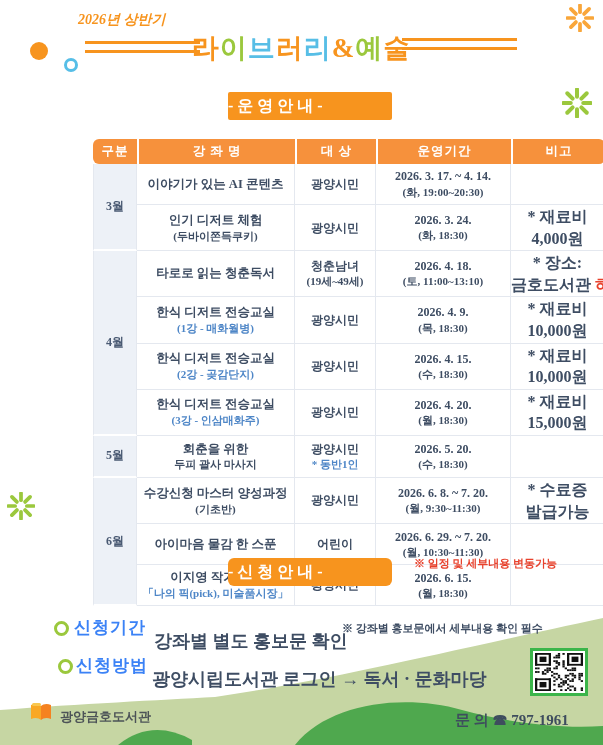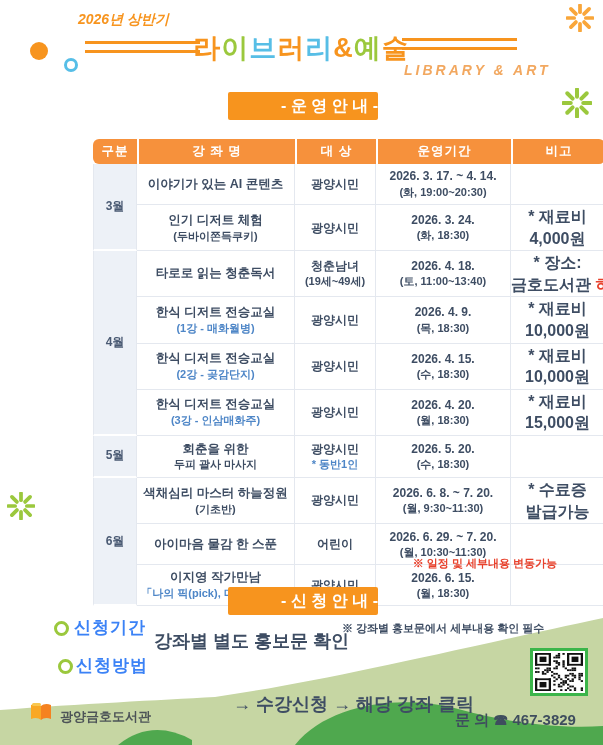--- a/index.html
+++ b/index.html
@@ -1,30 +1,30 @@
 <!DOCTYPE html>
 <html><head>
 <meta charset="utf-8">
 <style>
   html,body{margin:0;padding:0;background:#fff;}
   .page{position:relative;width:603px;height:745px;background:#ffffff;overflow:hidden;
-        font-family:Liberation Sans, sans-serif;color:#3E4D63;}
+        font-family:Liberation Serif, serif;color:#3E4D63;}
 
   
   .subtitle{position:absolute;left:78px;top:11px;color:#F7941E;font-style:italic;font-weight:bold;font-size:14px;}
   .title{position:absolute;left:0;right:0;top:30px;text-align:center;font-size:27px;font-weight:bold;letter-spacing:1px;}
   .hlines{position:absolute;width:115px;height:6px;border-top:3px solid #F7941E;border-bottom:3px solid #F7941E;}
   .hl-left{left:85px;top:41px;}
   .hl-right{left:402px;top:38px;}
   .english{position:absolute;left:404px;top:62px;color:#F2A860;font-weight:bold;font-style:italic;
            letter-spacing:3px;font-size:14px;}
-  .section-box{position:absolute;left:228px;width:150px;height:28px;background:#F7941E;color:#fff;
-               font-weight:bold;font-size:16px;line-height:28px;text-align:right;border-radius:2px;}
+  .section-box{position:absolute;left:228px;width:164px;height:28px;background:#F7941E;color:#fff;
+               font-weight:bold;font-size:16px;line-height:28px;text-align:left;border-radius:2px;}
   #op-box{top:92px;}
-  #apply-box{top:587px;}
+  #apply-box{top:558px;border-radius:6px;}
 
   
   .ast{position:absolute;}
   .dot{position:absolute;border-radius:50%;background:#F7941E;}
   .ring{position:absolute;border-radius:50%;background:transparent;}
 
   
   table.prog{position:absolute;left:45px;top:139px;width:512px;border-collapse:separate;border-spacing:0;table-layout:fixed;padding-left:48px;}
   table.prog th{background:#F6913C;color:#fff;font-size:12.5px;font-weight:bold;height:25px;
                 border-left:2px solid #fff;letter-spacing:1px;padding:0;}
@@ -82,21 +82,20 @@
   <svg class="footer-svg" viewBox="0 0 603 145">
     <path d="M0,110 C80,104 160,100 215,97 C330,80 430,55 603,18 L603,145 L0,145 Z" fill="#C6D6A3"></path>
     <path d="M118,145 Q152,118 192,140 L192,145 Z" fill="#4FA84E"></path>
     <path d="M295,145 C330,102 405,94 462,110 C505,122 558,129 603,126 L603,145 L295,145 Z" fill="#4FA84E"></path>
   </svg>
 
   <div class="subtitle">2026년 상반기</div>
   <div class="hlines hl-left"></div>
   <div class="hlines hl-right"></div>
   <div class="title"><span style="color: rgb(247, 148, 30);">라</span><span style="color: rgb(155, 200, 61);">이</span><span style="color: rgb(87, 190, 230);">브</span><span style="color: rgb(247, 148, 30);">러</span><span style="color: rgb(87, 190, 230);">리</span><span style="color: rgb(247, 148, 30);">&amp;</span><span style="color: rgb(155, 200, 61);">예</span><span style="color: rgb(247, 148, 30);">술</span></div>
-  <div class="english">LIBRARY &amp; ART</div>
 
   <svg class="ast" style="left:566px;top:4px" width="28" height="28" viewBox="0 0 24 24">
       <use href="#ast8" stroke="#F9A63A"></use>
     </svg>
   <svg class="ast" style="left:562px;top:88px" width="30" height="30" viewBox="0 0 24 24">
       <use href="#ast8" stroke="#9BC83D"></use>
     </svg>
   <svg class="ast" style="left:548px;top:204px" width="21" height="21" viewBox="0 0 24 24">
       <use href="#ast8" stroke="#F7941E"></use>
     </svg>
@@ -164,21 +163,21 @@
           <td rowspan="4" class="month">4월</td>
           <td class="c-name">
             <div class="line"><span class="seg">타로로 읽는 청춘독서</span></div>
           </td>
           <td class="c-target">
             <div class="line"><span class="seg">청춘남녀</span></div>
             <div class="line"><span class="seg">(19세~49세)</span></div>
           </td>
           <td class="c-period">
             <div class="line"><span class="seg">2026. 4. 18.</span></div>
-            <div class="line"><span class="seg">(토, 11:00~13:40)</span></div>
+            <div class="line"><span class="seg">(토, 11:00~13:10)</span></div>
           </td>
           <td class="c-note">
             <div class="line"><span class="seg">* 장소:</span></div>
             <div class="line"><span class="seg">금호도서관 </span><span class="seg red">하늘정원</span></div>
           </td>
         </tr>
         <tr>
           <td class="c-name">
             <div class="line"><span class="seg">한식 디저트 전승교실</span></div>
             <div class="line"><span class="seg blue">(1강 - 매화월병)</span></div>
@@ -241,21 +240,21 @@
           </td>
           <td class="c-period">
             <div class="line"><span class="seg">2026. 5. 20.</span></div>
             <div class="line"><span class="seg">(수, 18:30)</span></div>
           </td>
           <td class="c-note"></td>
         </tr>
         <tr>
           <td rowspan="3" class="month">6월</td>
           <td class="c-name">
-            <div class="line"><span class="seg">색채심리 마스터 하늘정원</span></div>
+            <div class="line"><span class="seg">수강신청 마스터 양성과정</span></div>
             <div class="line"><span class="seg">(기초반)</span></div>
           </td>
           <td class="c-target">
             <div class="line"><span class="seg">광양시민</span></div>
           </td>
           <td class="c-period">
             <div class="line"><span class="seg">2026. 6. 8. ~ 7. 20.</span></div>
             <div class="line"><span class="seg">(월, 9:30~11:30)</span></div>
           </td>
           <td class="c-note">
@@ -296,32 +295,32 @@
 
   <div class="section-box" id="apply-box">- 신 청 안 내 -</div>
 
   <span class="bullet" style="left:54px;top:621px"></span>
   <div class="ap-label" style="left:74px;top:616px">신청기간</div>
   <div class="ap-text" style="left:154px;top:613px">강좌별 별도 홍보문 확인</div>
   <div class="ap-note" style="left:342px;top:621px">※ 강좌별 홍보문에서 세부내용 확인 필수</div>
 
   <span class="bullet" style="left:58px;top:659px"></span>
   <div class="ap-label" style="left:76px;top:654px">신청방법</div>
-  <div class="ap-text" style="left:233px;top:676px">→ 수강신청 → 해당 강좌 클릭</div>
+  <div class="ap-text" style="left:152px;top:651px">광양시립도서관 로그인 → 독서 · 문화마당</div>
 
   <svg class="book-icon" width="26" height="22" viewBox="0 0 26 22">
     <path d="M3,3 C7,1 11,2 13,4 L13,18 C11,16 7,15 3,17 Z" fill="#F9A825"></path>
     <path d="M23,3 C19,1 15,2 13,4 L13,18 C15,16 19,15 23,17 Z" fill="#F58220"></path>
     <rect x="4" y="1" width="9" height="3" rx="1.5" fill="#F9C74F"></rect>
   </svg>
   <div class="lib-name">광양금호도서관</div>
   <div class="contact">
     <span>문 의</span>
     <span>☎</span>
-    <span>467-3829</span>
+    <span>797-1961</span>
   </div>
   <div class="qr">
     <svg viewBox="0 0 21 21" preserveAspectRatio="none" id="qr-svg">
         <rect x="0" y="0" width="7" height="1" fill="#111"></rect>
         <rect x="0" y="6" width="7" height="1" fill="#111"></rect>
         <rect x="0" y="0" width="1" height="7" fill="#111"></rect>
         <rect x="6" y="0" width="1" height="7" fill="#111"></rect>
         <rect x="2" y="2" width="3" height="3" fill="#111"></rect>
         <rect x="14" y="0" width="7" height="1" fill="#111"></rect>
         <rect x="14" y="6" width="7" height="1" fill="#111"></rect>

